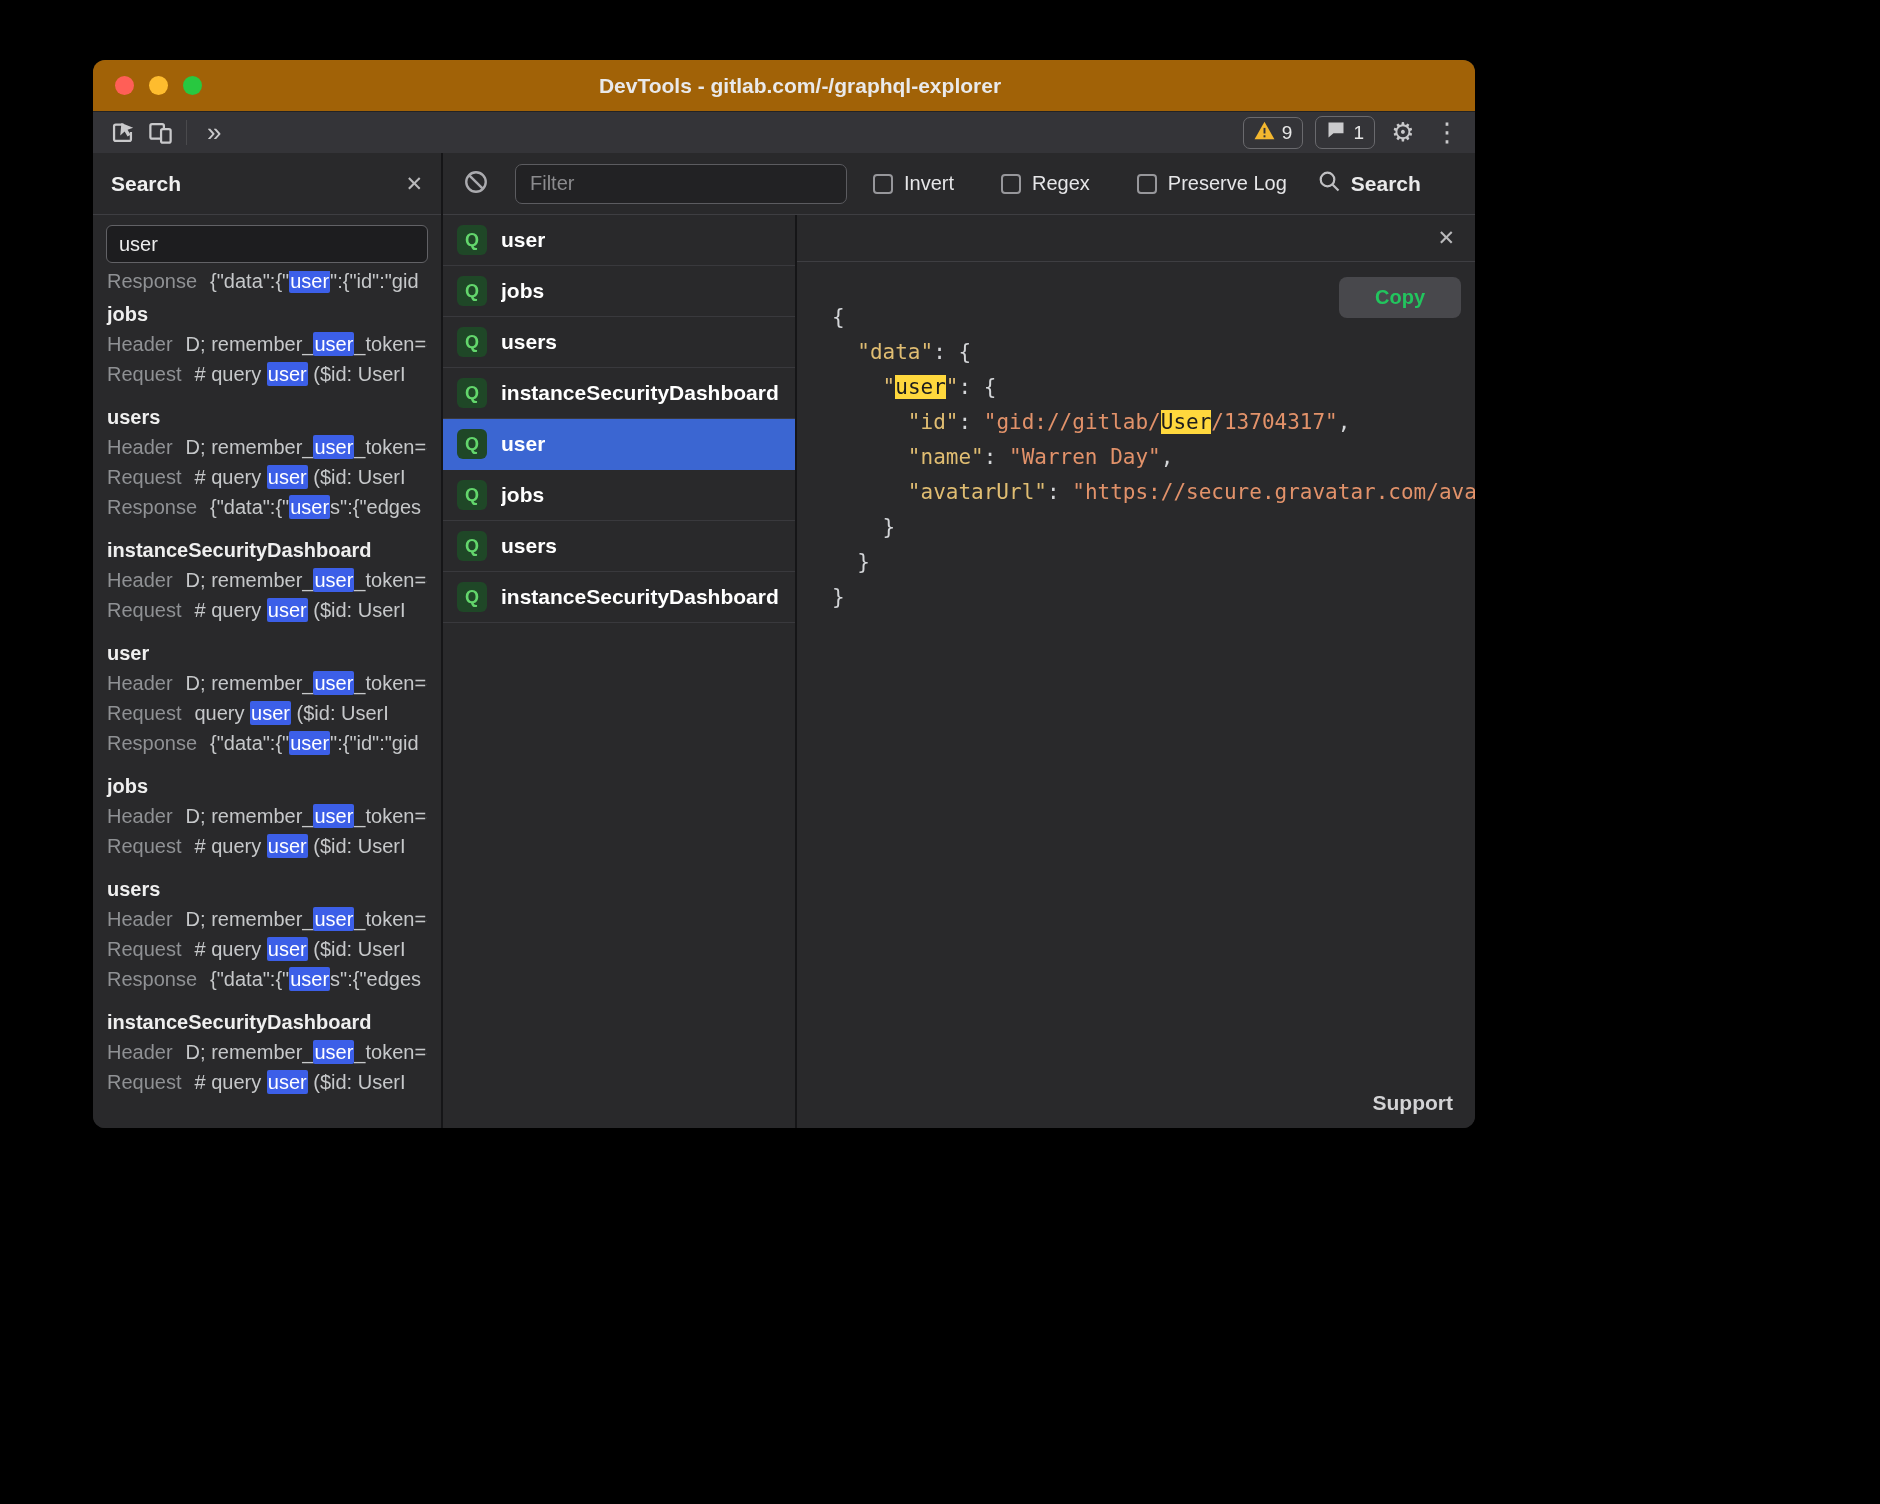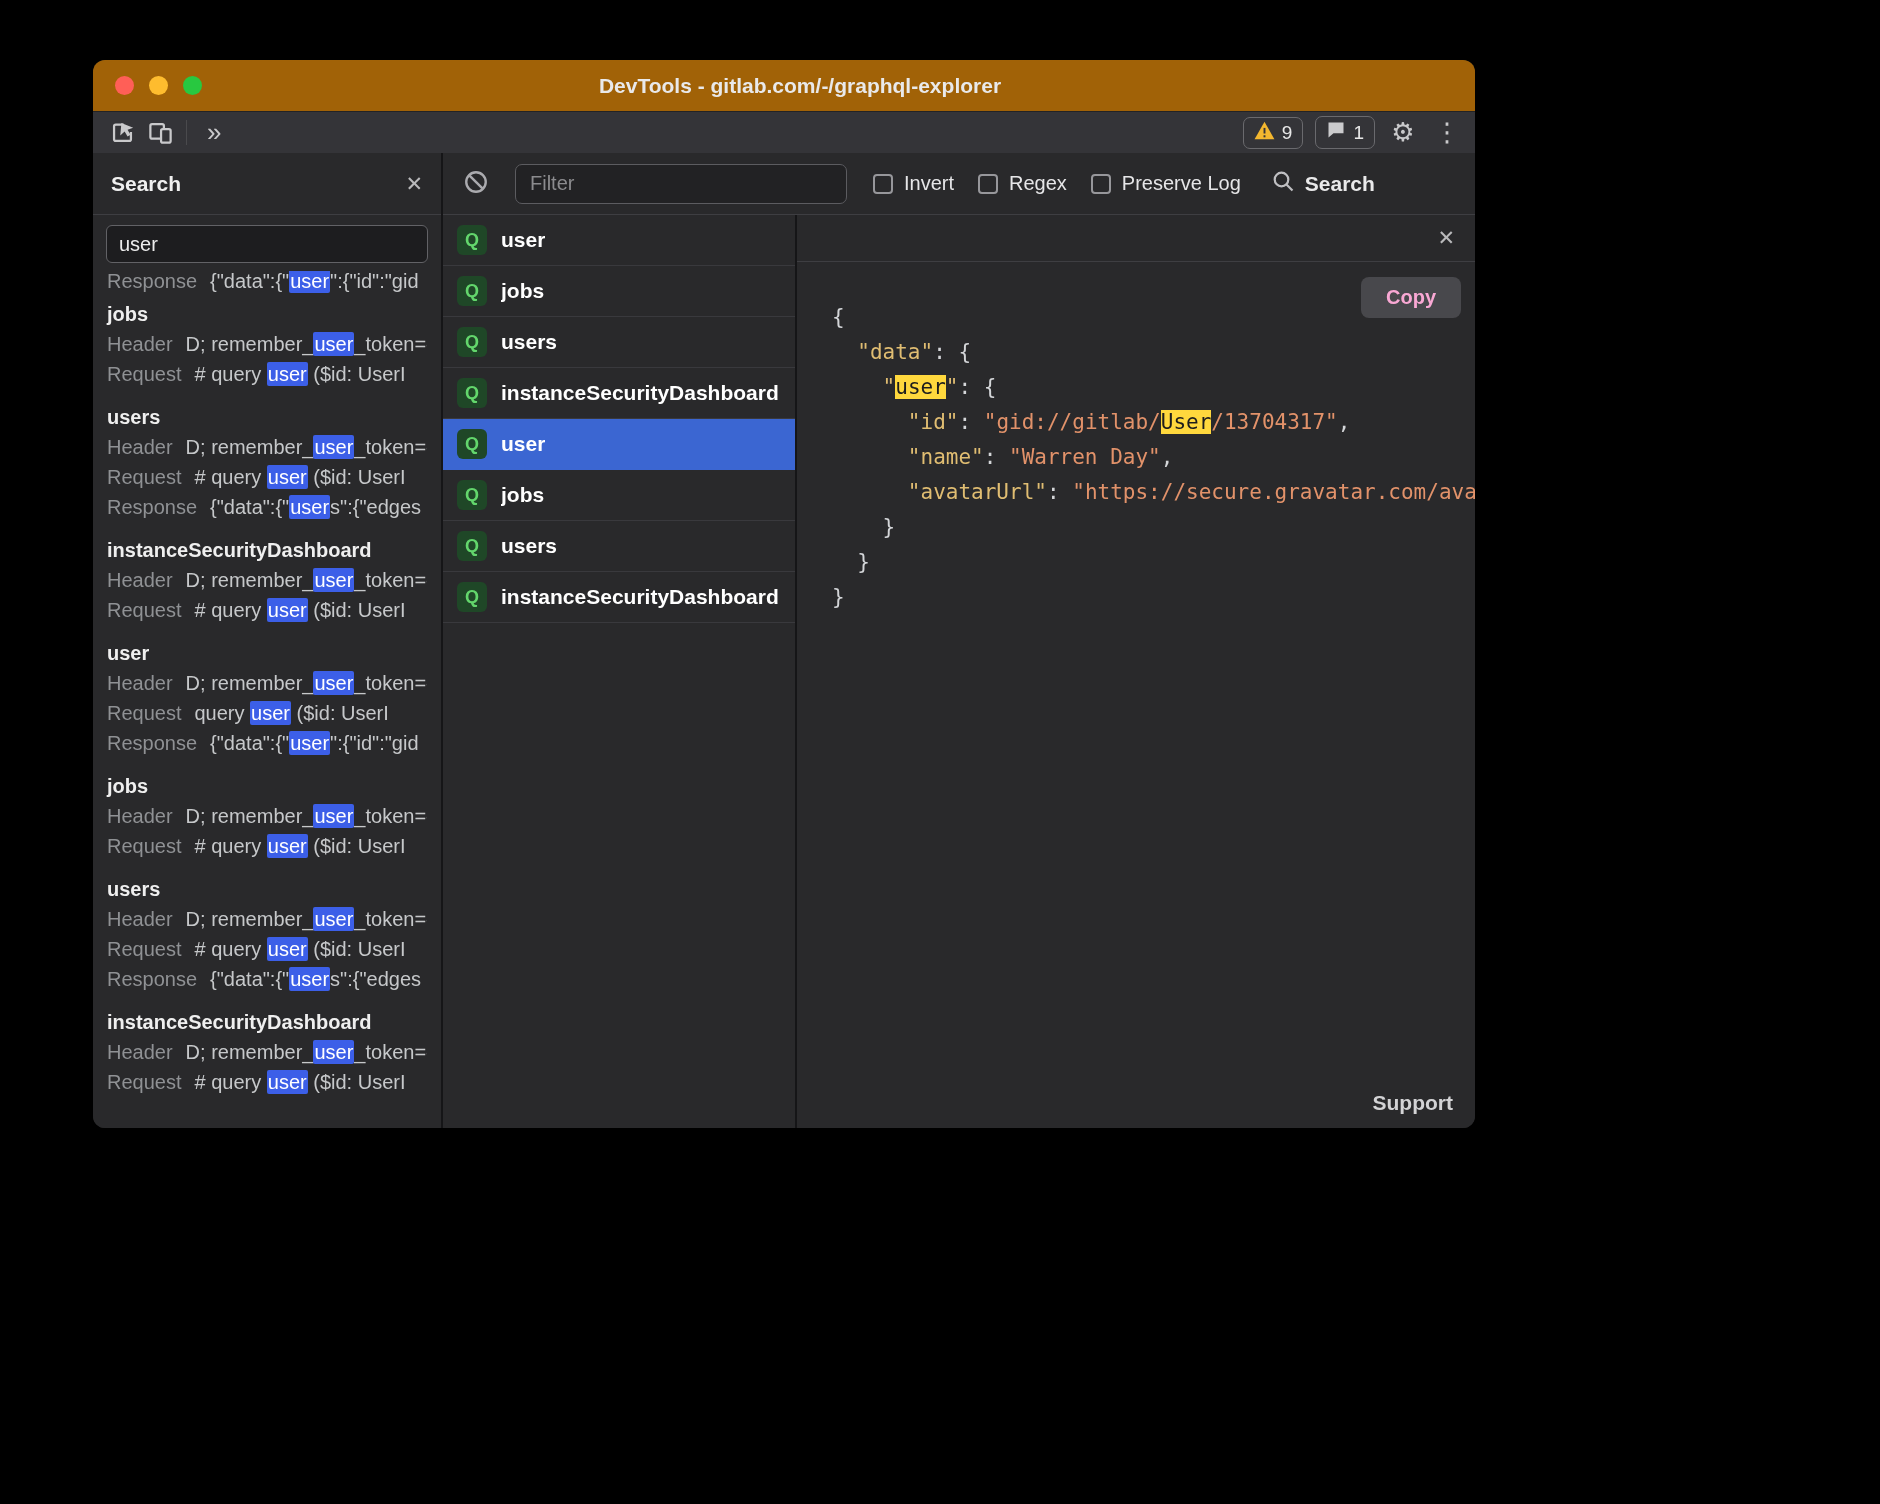--- a/index.html
+++ b/index.html
@@ -55,21 +55,21 @@
   .sr-value { color:#c6c8ca; }
   .hl-blue { background:var(--accent-blue,#3c5fe8); color:#fff; border-radius:2px; padding:1px 1px; }
 
   
   .right-area { flex:1; display:flex; flex-direction:column; min-width:0; }
   .filterbar { height:62px; flex:0 0 auto; display:flex; align-items:center; gap:26px; padding:0 20px;
                border-bottom:1px solid #3e3e42; background:#29292b; }
   .filter-input { width:332px; height:40px; background:#222224; border:1.5px solid #5c5c60; border-radius:7px;
                   color:#e8e8e8; font-size:20px; padding:0 14px; outline:none; font-family:inherit; }
   .filter-input::placeholder { color:#8b8b8e; }
-  .cb-group { display:flex; align-items:center; gap:24px; }
+  .cb-group { display:flex; align-items:center; gap:47px; }
   .cb { display:flex; align-items:center; gap:11px; font-size:20px; color:#e6e6e8; }
   .cb-box { width:20px; height:20px; border:2px solid #97979b; border-radius:4px; }
   .searchctl { display:flex; align-items:center; gap:10px; font-size:21px; font-weight:700; color:#e9e9ea; margin-left:4px; }
 
   .content-row { flex:1; display:flex; min-height:0; }
 
   
   .mid-panel { flex:0 0 354px; width:354px; border-right:2px solid #151517;
                display:flex; flex-direction:column; background:#29292b; }
   .mid-header { height:47px; flex:0 0 auto; display:flex; align-items:center; padding:0 17px;
@@ -86,21 +86,21 @@
   
   .detail-panel { flex:1; display:flex; flex-direction:column; min-width:0; background:#29292b; }
   .d-tabs-row { height:47px; flex:0 0 auto; display:flex; align-items:stretch;
                 border-bottom:1px solid #3e3e42; padding-left:8px; position:relative; }
   .d-tabs { display:flex; align-items:stretch; }
   .d-tab { display:flex; align-items:center; padding:0 17px; font-size:21px; font-weight:600; color:#eaeaea; white-space:nowrap; }
   .d-tab.active { background:#414146; font-weight:700; }
   .d-tabs-row .x { position:absolute; right:20px; top:50%; transform:translateY(-50%); }
   .d-content { flex:1; position:relative; overflow:hidden; }
   .copy-btn { position:absolute; top:15px; right:14px; background:#48484c; border:none; border-radius:8px;
-              padding:9px 25px; color:#f9a8d4; font-size:20px; font-weight:600;
+              padding:9px 36px; color:#22c55e; font-size:20px; font-weight:600;
               font-family:"Liberation Sans",sans-serif; }
   .code { padding:38px 0 0 35px; font-family:"DejaVu Sans Mono",monospace; font-size:21px;
           line-height:35px; white-space:pre; color:#d4d6d9; }
   .c-pl  { color:#d4d6d9; }
   .c-key { color:var(--key-gold,#e0bd72); }
   .c-str { color:var(--string-orange,#e2926a); }
   .c-hl  { background:var(--highlight-yellow,#ffd83d); color:#1d1d1d; }
   .support { position:absolute; right:22px; bottom:13px; font-size:21px; font-weight:700; color:#d3d3d5;
              font-family:"Liberation Sans",sans-serif; }
 </style>

